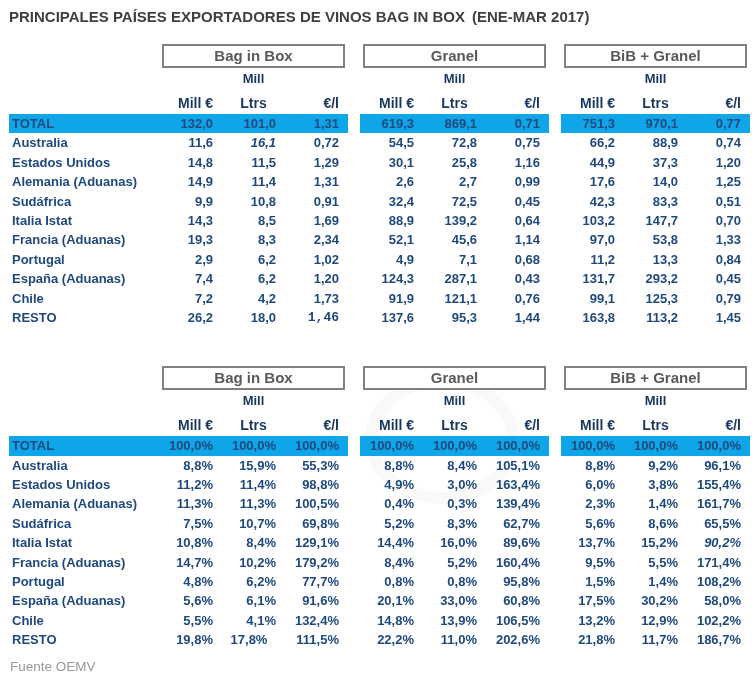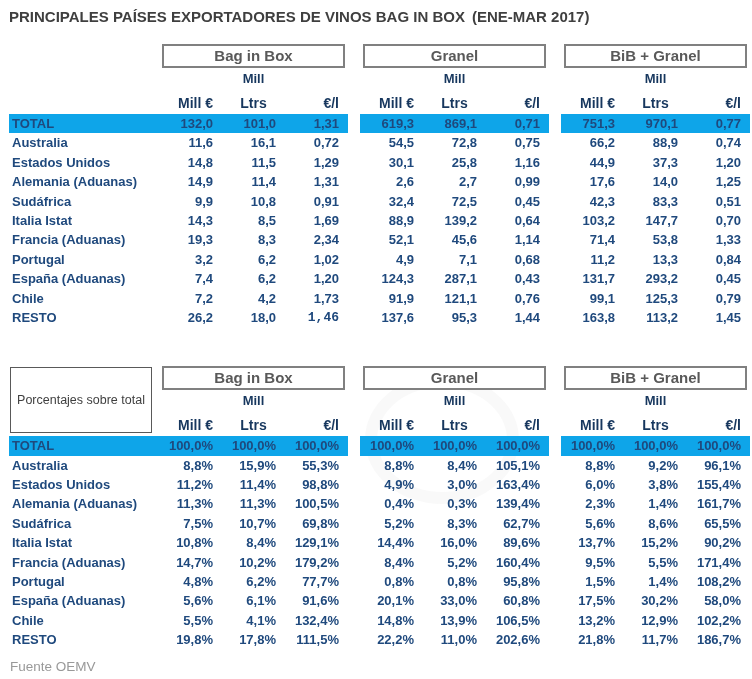--- a/index.html
+++ b/index.html
@@ -69,21 +69,21 @@
     <div class="num tot" style="grid-area: 4 / 3;">101,0</div>
     <div class="num tot" style="grid-area: 4 / 4;">1,31</div>
     <div class="num tot" style="grid-area: 4 / 6;">619,3</div>
     <div class="num tot" style="grid-area: 4 / 7;">869,1</div>
     <div class="num tot" style="grid-area: 4 / 8;">0,71</div>
     <div class="num tot" style="grid-area: 4 / 10;">751,3</div>
     <div class="num tot" style="grid-area: 4 / 11;">970,1</div>
     <div class="num tot" style="grid-area: 4 / 12;">0,77</div>
     <div class="lab" style="grid-area: 5 / 1;">Australia</div>
     <div class="num" style="grid-area: 5 / 2;">11,6</div>
-    <div class="num" style="grid-area: 5 / 3;">16,1</div>
+    <div class="num" style="grid-area: 5 / 3; font-style: italic;">16,1</div>
     <div class="num" style="grid-area: 5 / 4;">0,72</div>
     <div class="num" style="grid-area: 5 / 6;">54,5</div>
     <div class="num" style="grid-area: 5 / 7;">72,8</div>
     <div class="num" style="grid-area: 5 / 8;">0,75</div>
     <div class="num" style="grid-area: 5 / 10;">66,2</div>
     <div class="num" style="grid-area: 5 / 11;">88,9</div>
     <div class="num" style="grid-area: 5 / 12;">0,74</div>
     <div class="lab" style="grid-area: 6 / 1;">Estados Unidos</div>
     <div class="num" style="grid-area: 6 / 2;">14,8</div>
     <div class="num" style="grid-area: 6 / 3;">11,5</div>
@@ -124,25 +124,25 @@
     <div class="num" style="grid-area: 9 / 10;">103,2</div>
     <div class="num" style="grid-area: 9 / 11;">147,7</div>
     <div class="num" style="grid-area: 9 / 12;">0,70</div>
     <div class="lab" style="grid-area: 10 / 1;">Francia (Aduanas)</div>
     <div class="num" style="grid-area: 10 / 2;">19,3</div>
     <div class="num" style="grid-area: 10 / 3;">8,3</div>
     <div class="num" style="grid-area: 10 / 4;">2,34</div>
     <div class="num" style="grid-area: 10 / 6;">52,1</div>
     <div class="num" style="grid-area: 10 / 7;">45,6</div>
     <div class="num" style="grid-area: 10 / 8;">1,14</div>
-    <div class="num" style="grid-area: 10 / 10;">71,4</div>
+    <div class="num" style="grid-area: 10 / 10;">97,0</div>
     <div class="num" style="grid-area: 10 / 11;">53,8</div>
     <div class="num" style="grid-area: 10 / 12;">1,33</div>
     <div class="lab" style="grid-area: 11 / 1;">Portugal</div>
-    <div class="num" style="grid-area: 11 / 2;">3,2</div>
+    <div class="num" style="grid-area: 11 / 2;">2,9</div>
     <div class="num" style="grid-area: 11 / 3;">6,2</div>
     <div class="num" style="grid-area: 11 / 4;">1,02</div>
     <div class="num" style="grid-area: 11 / 6;">4,9</div>
     <div class="num" style="grid-area: 11 / 7;">7,1</div>
     <div class="num" style="grid-area: 11 / 8;">0,68</div>
     <div class="num" style="grid-area: 11 / 10;">11,2</div>
     <div class="num" style="grid-area: 11 / 11;">13,3</div>
     <div class="num" style="grid-area: 11 / 12;">0,84</div>
     <div class="lab" style="grid-area: 12 / 1;">España (Aduanas)</div>
     <div class="num" style="grid-area: 12 / 2;">7,4</div>
@@ -170,21 +170,20 @@
     <div class="num" style="grid-area: 14 / 4; font-family: Liberation Mono, monospace;">1,46</div>
     <div class="num" style="grid-area: 14 / 6;">137,6</div>
     <div class="num" style="grid-area: 14 / 7;">95,3</div>
     <div class="num" style="grid-area: 14 / 8;">1,44</div>
     <div class="num" style="grid-area: 14 / 10;">163,8</div>
     <div class="num" style="grid-area: 14 / 11;">113,2</div>
     <div class="num" style="grid-area: 14 / 12;">1,45</div>
   </div>
 
 <div class="tbl tbl2">
-    <div class="corner-box" style="grid-area: 1 / 1 / 4;">Porcentajes sobre total</div>
     <div class="group-box" style="grid-area: 1 / 2 / auto / span 3;">Bag in Box</div>
     <div class="mill" style="grid-area: 2 / 3;">Mill</div>
     <div class="ch right" style="grid-area: 3 / 2;">Mill €</div>
     <div class="ch center" style="grid-area: 3 / 3;">Ltrs</div>
     <div class="ch right" style="grid-area: 3 / 4;">€/l</div>
     <div class="group-box" style="grid-area: 1 / 6 / auto / span 3;">Granel</div>
     <div class="mill" style="grid-area: 2 / 7;">Mill</div>
     <div class="ch right" style="grid-area: 3 / 6;">Mill €</div>
     <div class="ch center" style="grid-area: 3 / 7;">Ltrs</div>
     <div class="ch right" style="grid-area: 3 / 8;">€/l</div>
@@ -245,21 +244,21 @@
     <div class="num" style="grid-area: 8 / 12;">65,5%</div>
     <div class="lab" style="grid-area: 9 / 1;">Italia Istat</div>
     <div class="num" style="grid-area: 9 / 2;">10,8%</div>
     <div class="num" style="grid-area: 9 / 3;">8,4%</div>
     <div class="num" style="grid-area: 9 / 4;">129,1%</div>
     <div class="num" style="grid-area: 9 / 6;">14,4%</div>
     <div class="num" style="grid-area: 9 / 7;">16,0%</div>
     <div class="num" style="grid-area: 9 / 8;">89,6%</div>
     <div class="num" style="grid-area: 9 / 10;">13,7%</div>
     <div class="num" style="grid-area: 9 / 11;">15,2%</div>
-    <div class="num" style="grid-area: 9 / 12;">90,2%</div>
+    <div class="num" style="grid-area: 9 / 12; font-style: italic;">90,2%</div>
     <div class="lab" style="grid-area: 10 / 1;">Francia (Aduanas)</div>
     <div class="num" style="grid-area: 10 / 2;">14,7%</div>
     <div class="num" style="grid-area: 10 / 3;">10,2%</div>
     <div class="num" style="grid-area: 10 / 4;">179,2%</div>
     <div class="num" style="grid-area: 10 / 6;">8,4%</div>
     <div class="num" style="grid-area: 10 / 7;">5,2%</div>
     <div class="num" style="grid-area: 10 / 8;">160,4%</div>
     <div class="num" style="grid-area: 10 / 10;">9,5%</div>
     <div class="num" style="grid-area: 10 / 11;">5,5%</div>
     <div class="num" style="grid-area: 10 / 12;">171,4%</div>
@@ -288,21 +287,21 @@
     <div class="num" style="grid-area: 13 / 3;">4,1%</div>
     <div class="num" style="grid-area: 13 / 4;">132,4%</div>
     <div class="num" style="grid-area: 13 / 6;">14,8%</div>
     <div class="num" style="grid-area: 13 / 7;">13,9%</div>
     <div class="num" style="grid-area: 13 / 8;">106,5%</div>
     <div class="num" style="grid-area: 13 / 10;">13,2%</div>
     <div class="num" style="grid-area: 13 / 11;">12,9%</div>
     <div class="num" style="grid-area: 13 / 12;">102,2%</div>
     <div class="lab" style="grid-area: 14 / 1;">RESTO</div>
     <div class="num" style="grid-area: 14 / 2;">19,8%</div>
-    <div class="num" style="grid-area: 14 / 3;">17,8%</div>
+    <div class="num" style="grid-area: 14 / 3; text-align: center;">17,8%</div>
     <div class="num" style="grid-area: 14 / 4;">111,5%</div>
     <div class="num" style="grid-area: 14 / 6;">22,2%</div>
     <div class="num" style="grid-area: 14 / 7;">11,0%</div>
     <div class="num" style="grid-area: 14 / 8;">202,6%</div>
     <div class="num" style="grid-area: 14 / 10;">21,8%</div>
     <div class="num" style="grid-area: 14 / 11;">11,7%</div>
     <div class="num" style="grid-area: 14 / 12;">186,7%</div>
   </div>
 
 <div class="src">Fuente OEMV</div>

